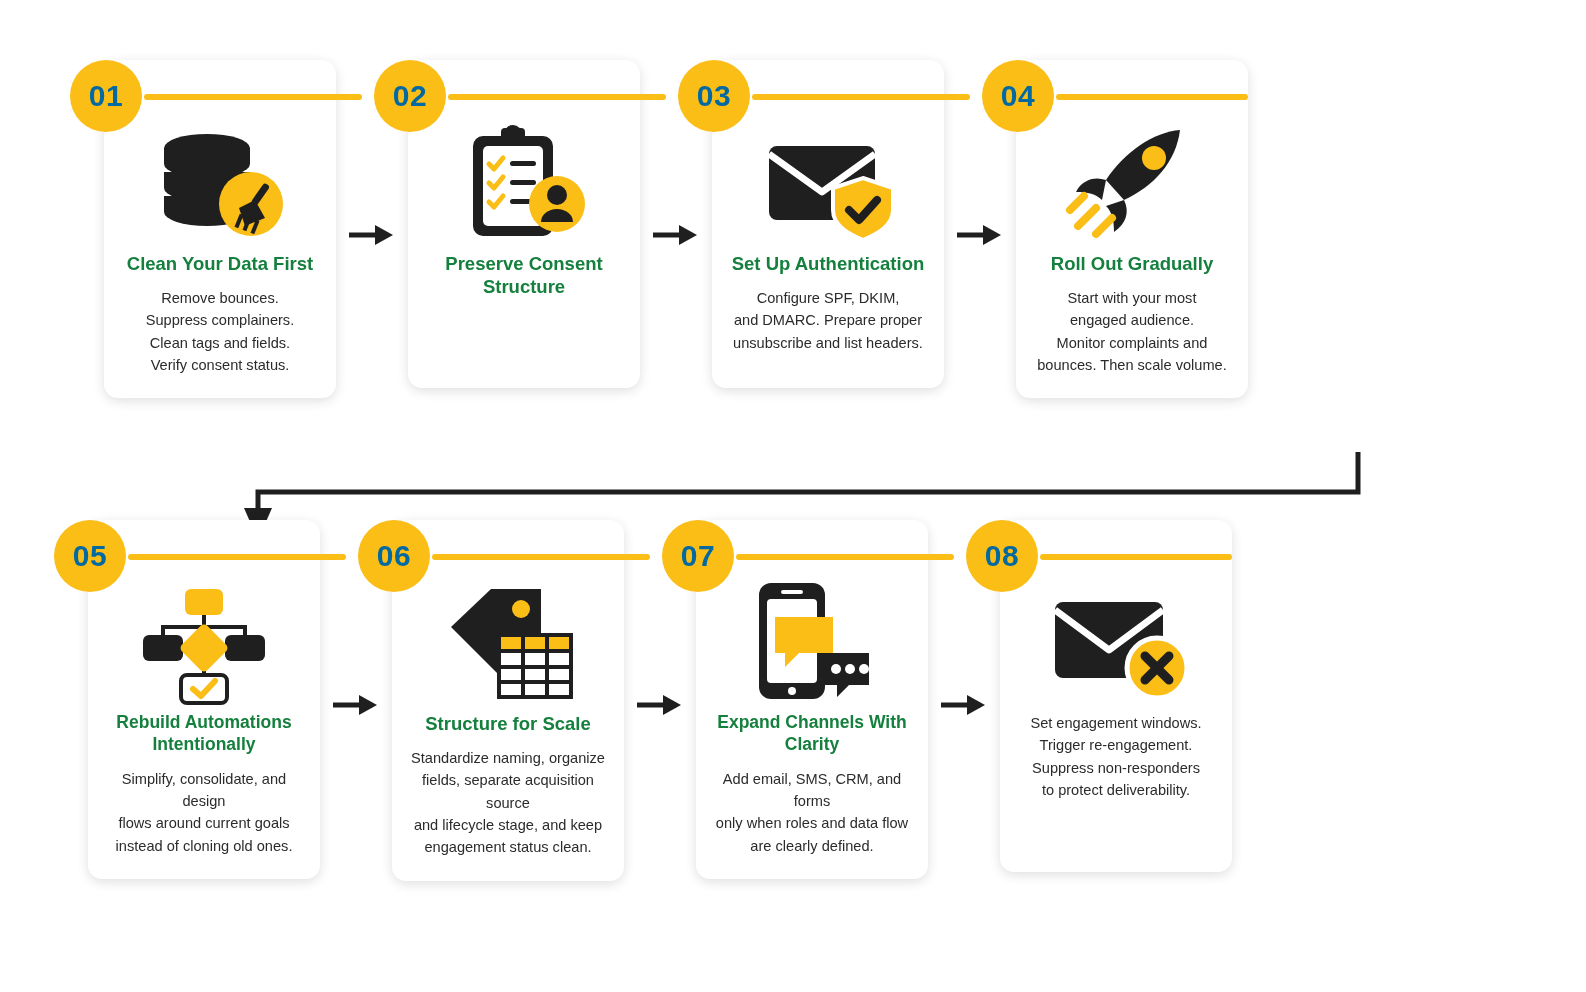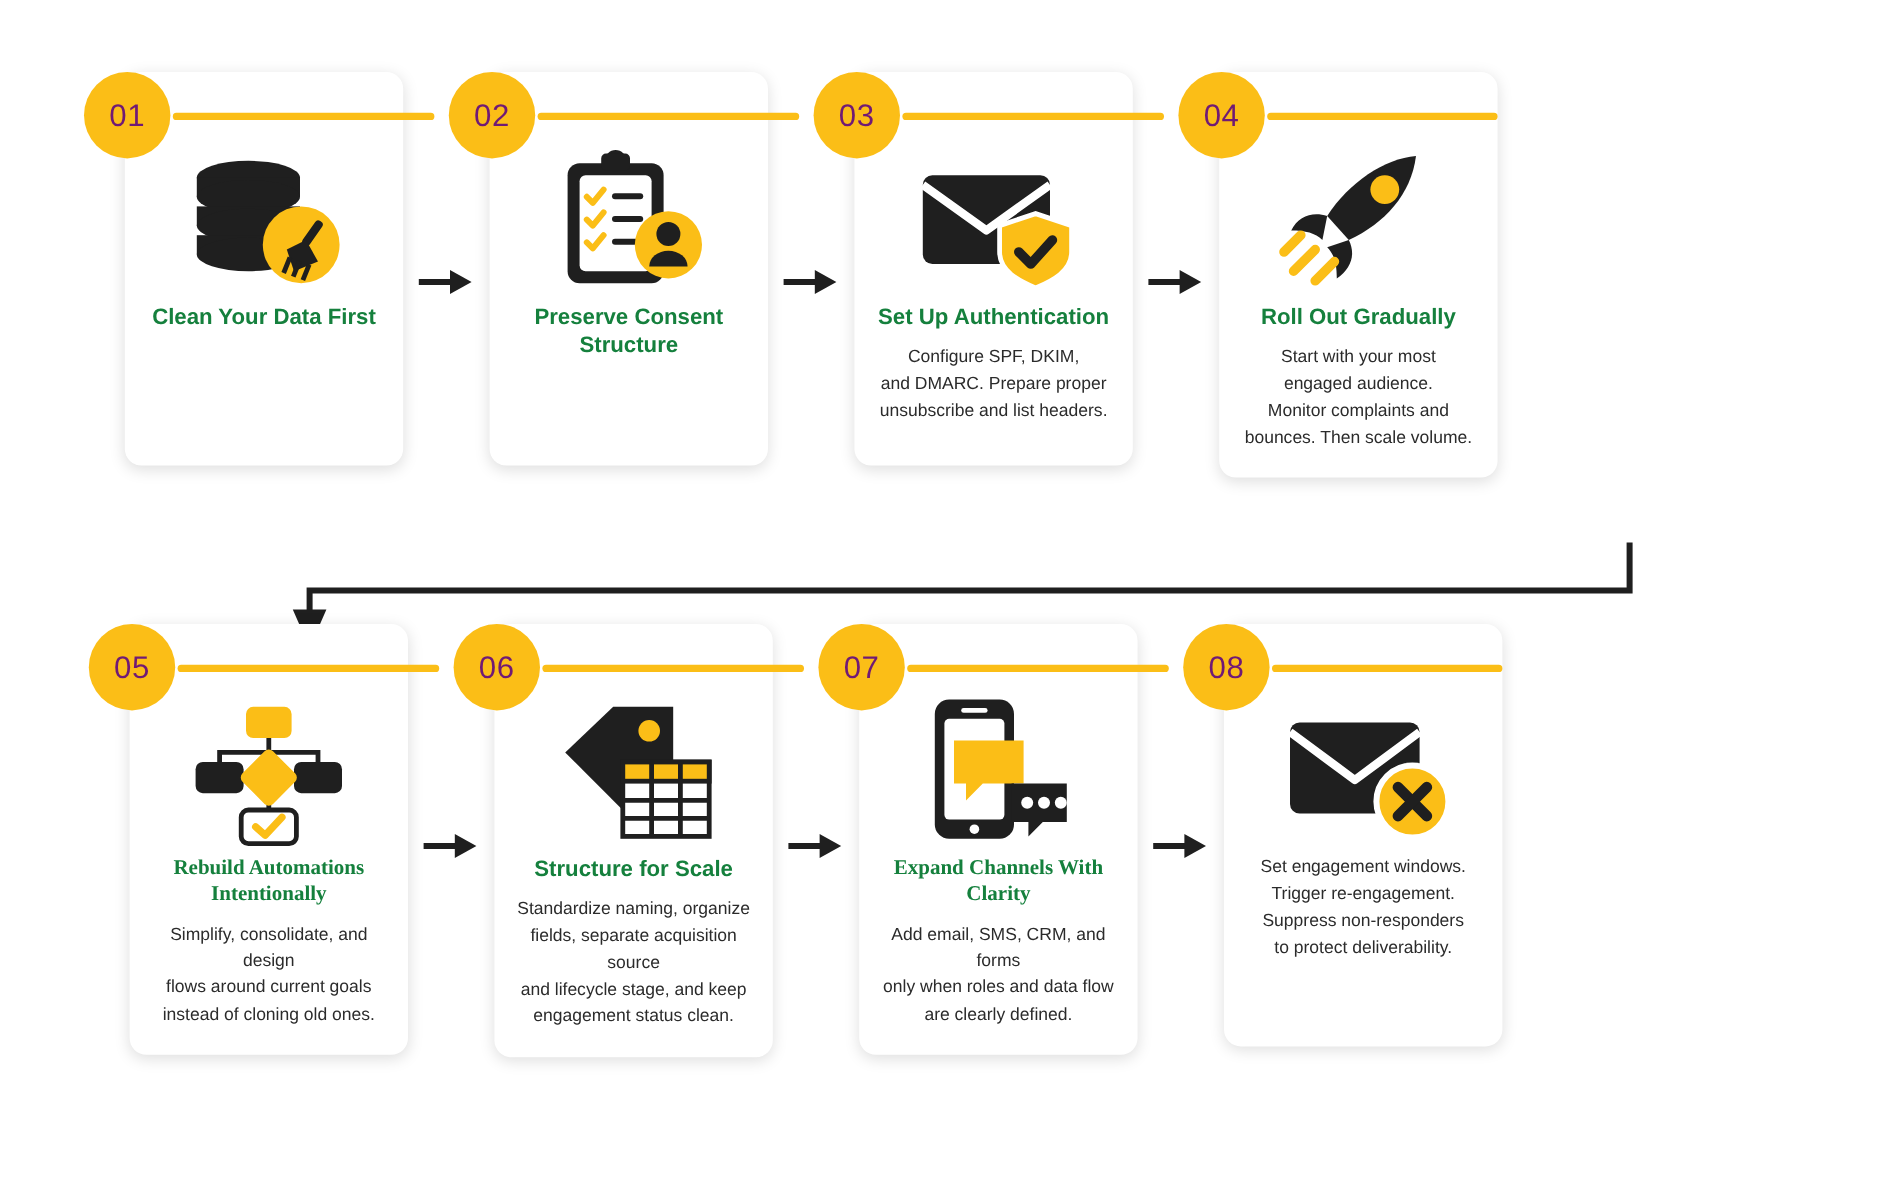--- a/index.html
+++ b/index.html
@@ -22,21 +22,21 @@
     height: 992px;
   }
 
   
   .row {
     position: absolute;
     display: flex;
     align-items: flex-start;
   }
   .row-1 { top: 60px; left: 104px; }
-  .row-2 { top: 520px; left: 108px; }
+  .row-2 { top: 520px; left: 88px; }
 
   
   .step {
     position: relative;
     width: 232px;
   }
   .card {
     position: relative;
     width: 232px;
     background: #ffffff;
@@ -64,23 +64,23 @@
 
   
   .badge {
     position: absolute;
     top: 0;
     left: -34px;
     width: 72px;
     height: 72px;
     border-radius: 50%;
     background: #FBBE17;
-    color: #701a75;
-    font-size: 26px;
-    font-weight: normal;
+    color: #0369a1;
+    font-size: 30px;
+    font-weight: bold;
     display: flex;
     align-items: center;
     justify-content: center;
     z-index: 3;
     letter-spacing: 0.5px;
   }
 
   .icon-wrap {
     height: 132px;
     display: flex;
@@ -90,21 +90,21 @@
   }
 
   .title {
     font-size: 18.5px;
     font-weight: bold;
     color: #15803d;
     line-height: 1.25;
     margin: 0 0 12px 0;
     white-space: pre-line;
   }
-  .title.narrow { font-size: 17.5px; font-family: Liberation Serif, serif; }
+  .title.narrow { font-size: 17.5px; }
 
   .desc {
     font-size: 14.6px;
     color: #2b2b2b;
     line-height: 1.53;
     margin: 0;
     white-space: pre-line;
   }
 
   
@@ -161,20 +161,24 @@
             <g fill="#1F1F1F">
               <rect x="112" y="60" width="7" height="24" rx="3" transform="rotate(35 115 72)"></rect>
               <path d="M94 86 L110 78 L120 96 L100 104 Z"></path>
               <rect x="92" y="92" width="4" height="14" transform="rotate(22 94 99)"></rect>
               <rect x="100" y="95" width="4" height="14" transform="rotate(22 102 102)"></rect>
               <rect x="108" y="98" width="4" height="14" transform="rotate(22 110 105)"></rect>
             </g>
           </svg>
         </div>
         <p class="title">Clean Your Data First</p>
+        <p class="desc">Remove bounces.
+Suppress complainers.
+Clean tags and fields.
+Verify consent status.</p>
       </div>
     </div>
 
     <div class="arrow">
       <div class="arrow-inner">
         <svg width="50" height="30" viewBox="0 0 50 30" xmlns="http://www.w3.org/2000/svg">
           <path d="M2 15 H34" stroke="#1F1F1F" stroke-width="5" fill="none"></path>
           <path d="M46 15 L28 5 L28 25 Z" fill="#1F1F1F"></path>
         </svg>
       </div>

